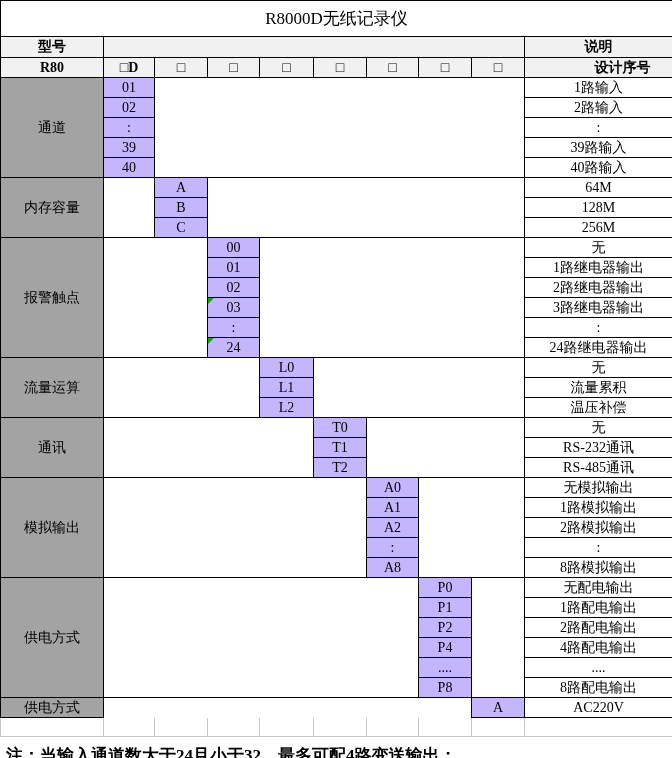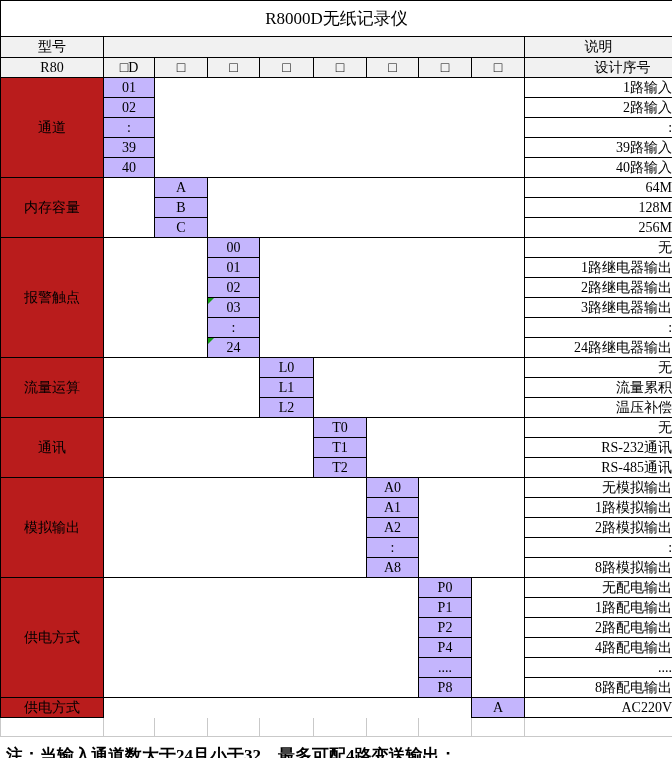--- a/index.html
+++ b/index.html
@@ -35,47 +35,46 @@
     height:35px;
     line-height:35px;
     font-size:17px;
     border-top:1px solid var(--border);
     border-left:1px solid var(--border);
     border-right:1px solid var(--border);
     border-bottom:1px solid var(--border);
     background:#fff;
   }
   
-  tr.hdr td{background:var(--hdr-bg);font-weight:normal;}
+  tr.hdr td{background:var(--hdr-bg);font-weight:bold;}
   td.h-model{height:20px;line-height:20px;border-left:1px solid var(--border);border-right:1px solid var(--border);border-bottom:1px solid var(--border);}
   td.h-mid{height:20px;border-bottom:1px solid var(--border);}
   td.h-desc{height:20px;line-height:20px;border-left:1px solid var(--border);border-right:1px solid var(--border);border-bottom:1px solid var(--border);margin-top:48px;}
   td.h-r80{border-left:1px solid var(--border);border-right:1px solid var(--border);border-bottom:1px solid var(--border);}
   td.h-box{border:1px solid var(--border);}
   td.h-design{border-left:1px solid var(--border);border-right:1px solid var(--border);border-bottom:1px solid var(--border);padding-left:48px;}
   
   td.lab{
     border-left:1px solid var(--border);
     border-right:1px solid var(--border);
     border-bottom:1px solid var(--border);
-    background:#b91c1c;
+    background:#a3a3a3;
   }
   td.code{
     border:1px solid var(--border);
     position:relative;
     background:#c4b5fd;
   }
   td.emp{background:#fff;}
   td.st{border-top:1px solid var(--border);}
   td.desc{
     border-left:1px solid var(--border);
     border-right:1px solid var(--border);
     border-bottom:1px solid var(--border);
     background:#fff;
-    text-align:right;
   }
   
   span.tri{
     position:absolute;
     left:0;top:0;
     width:0;height:0;
     border-top:6px solid var(--marker-green);
     border-right:6px solid transparent;
   }
   

